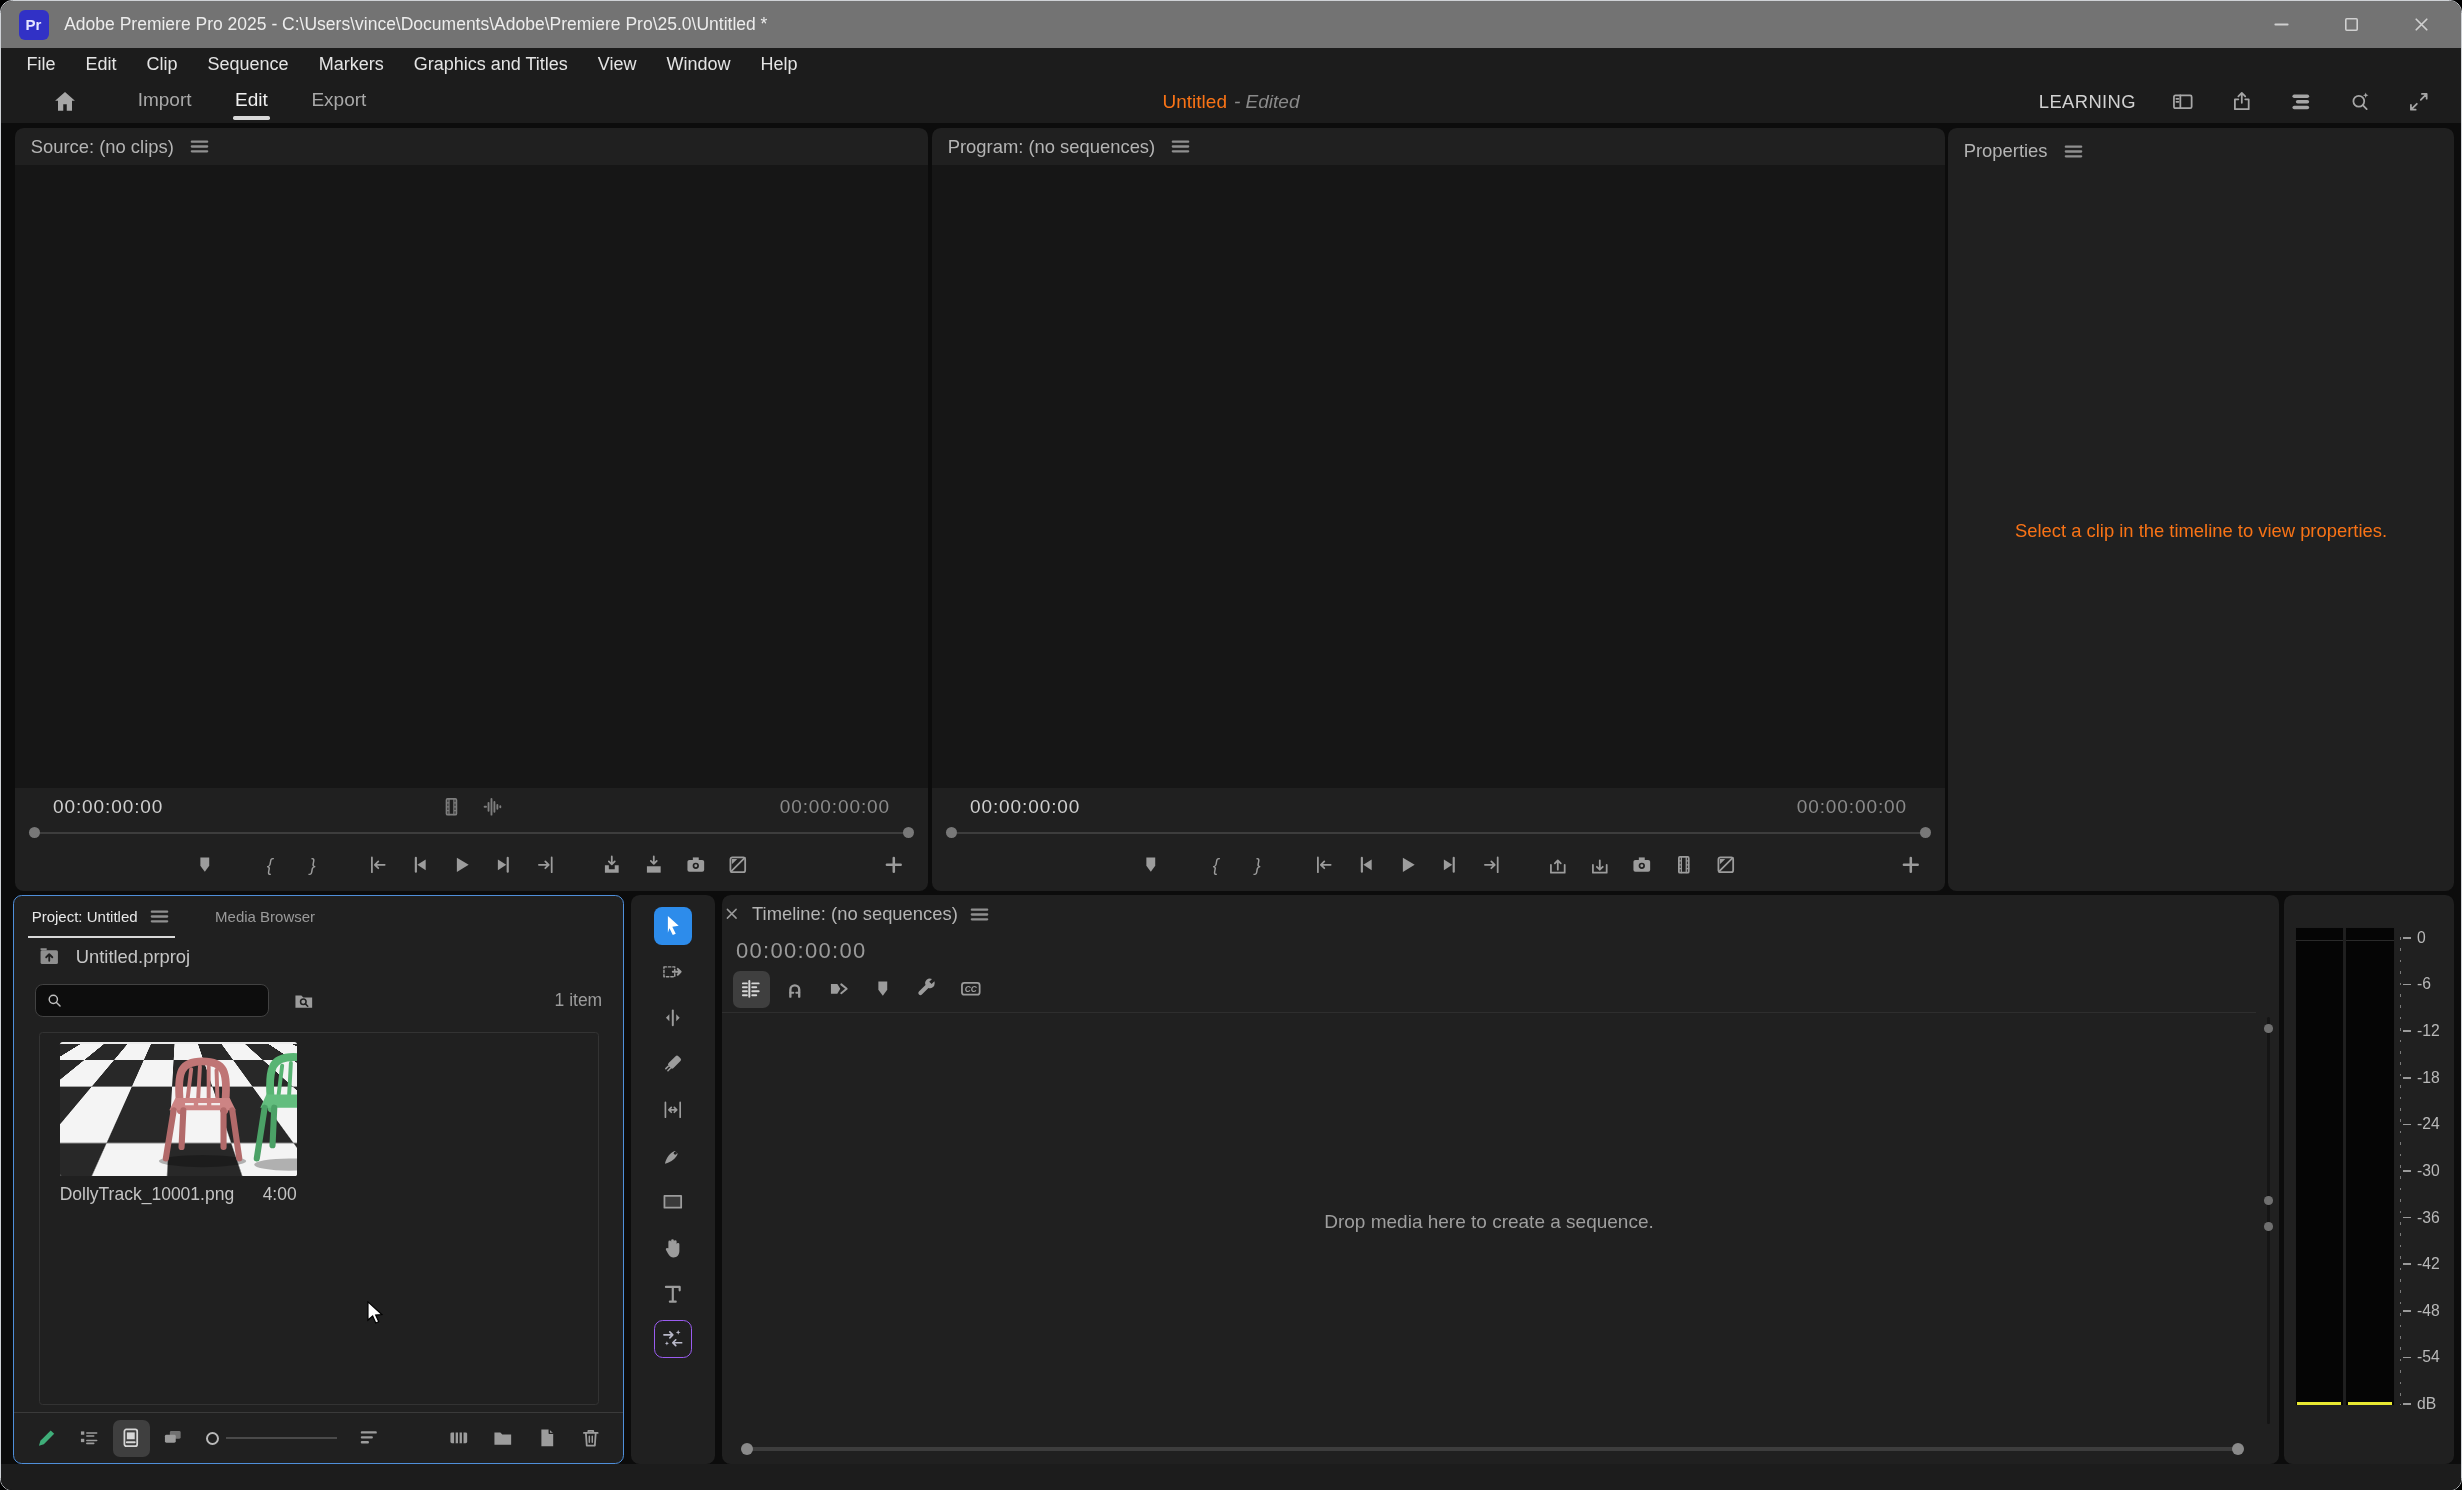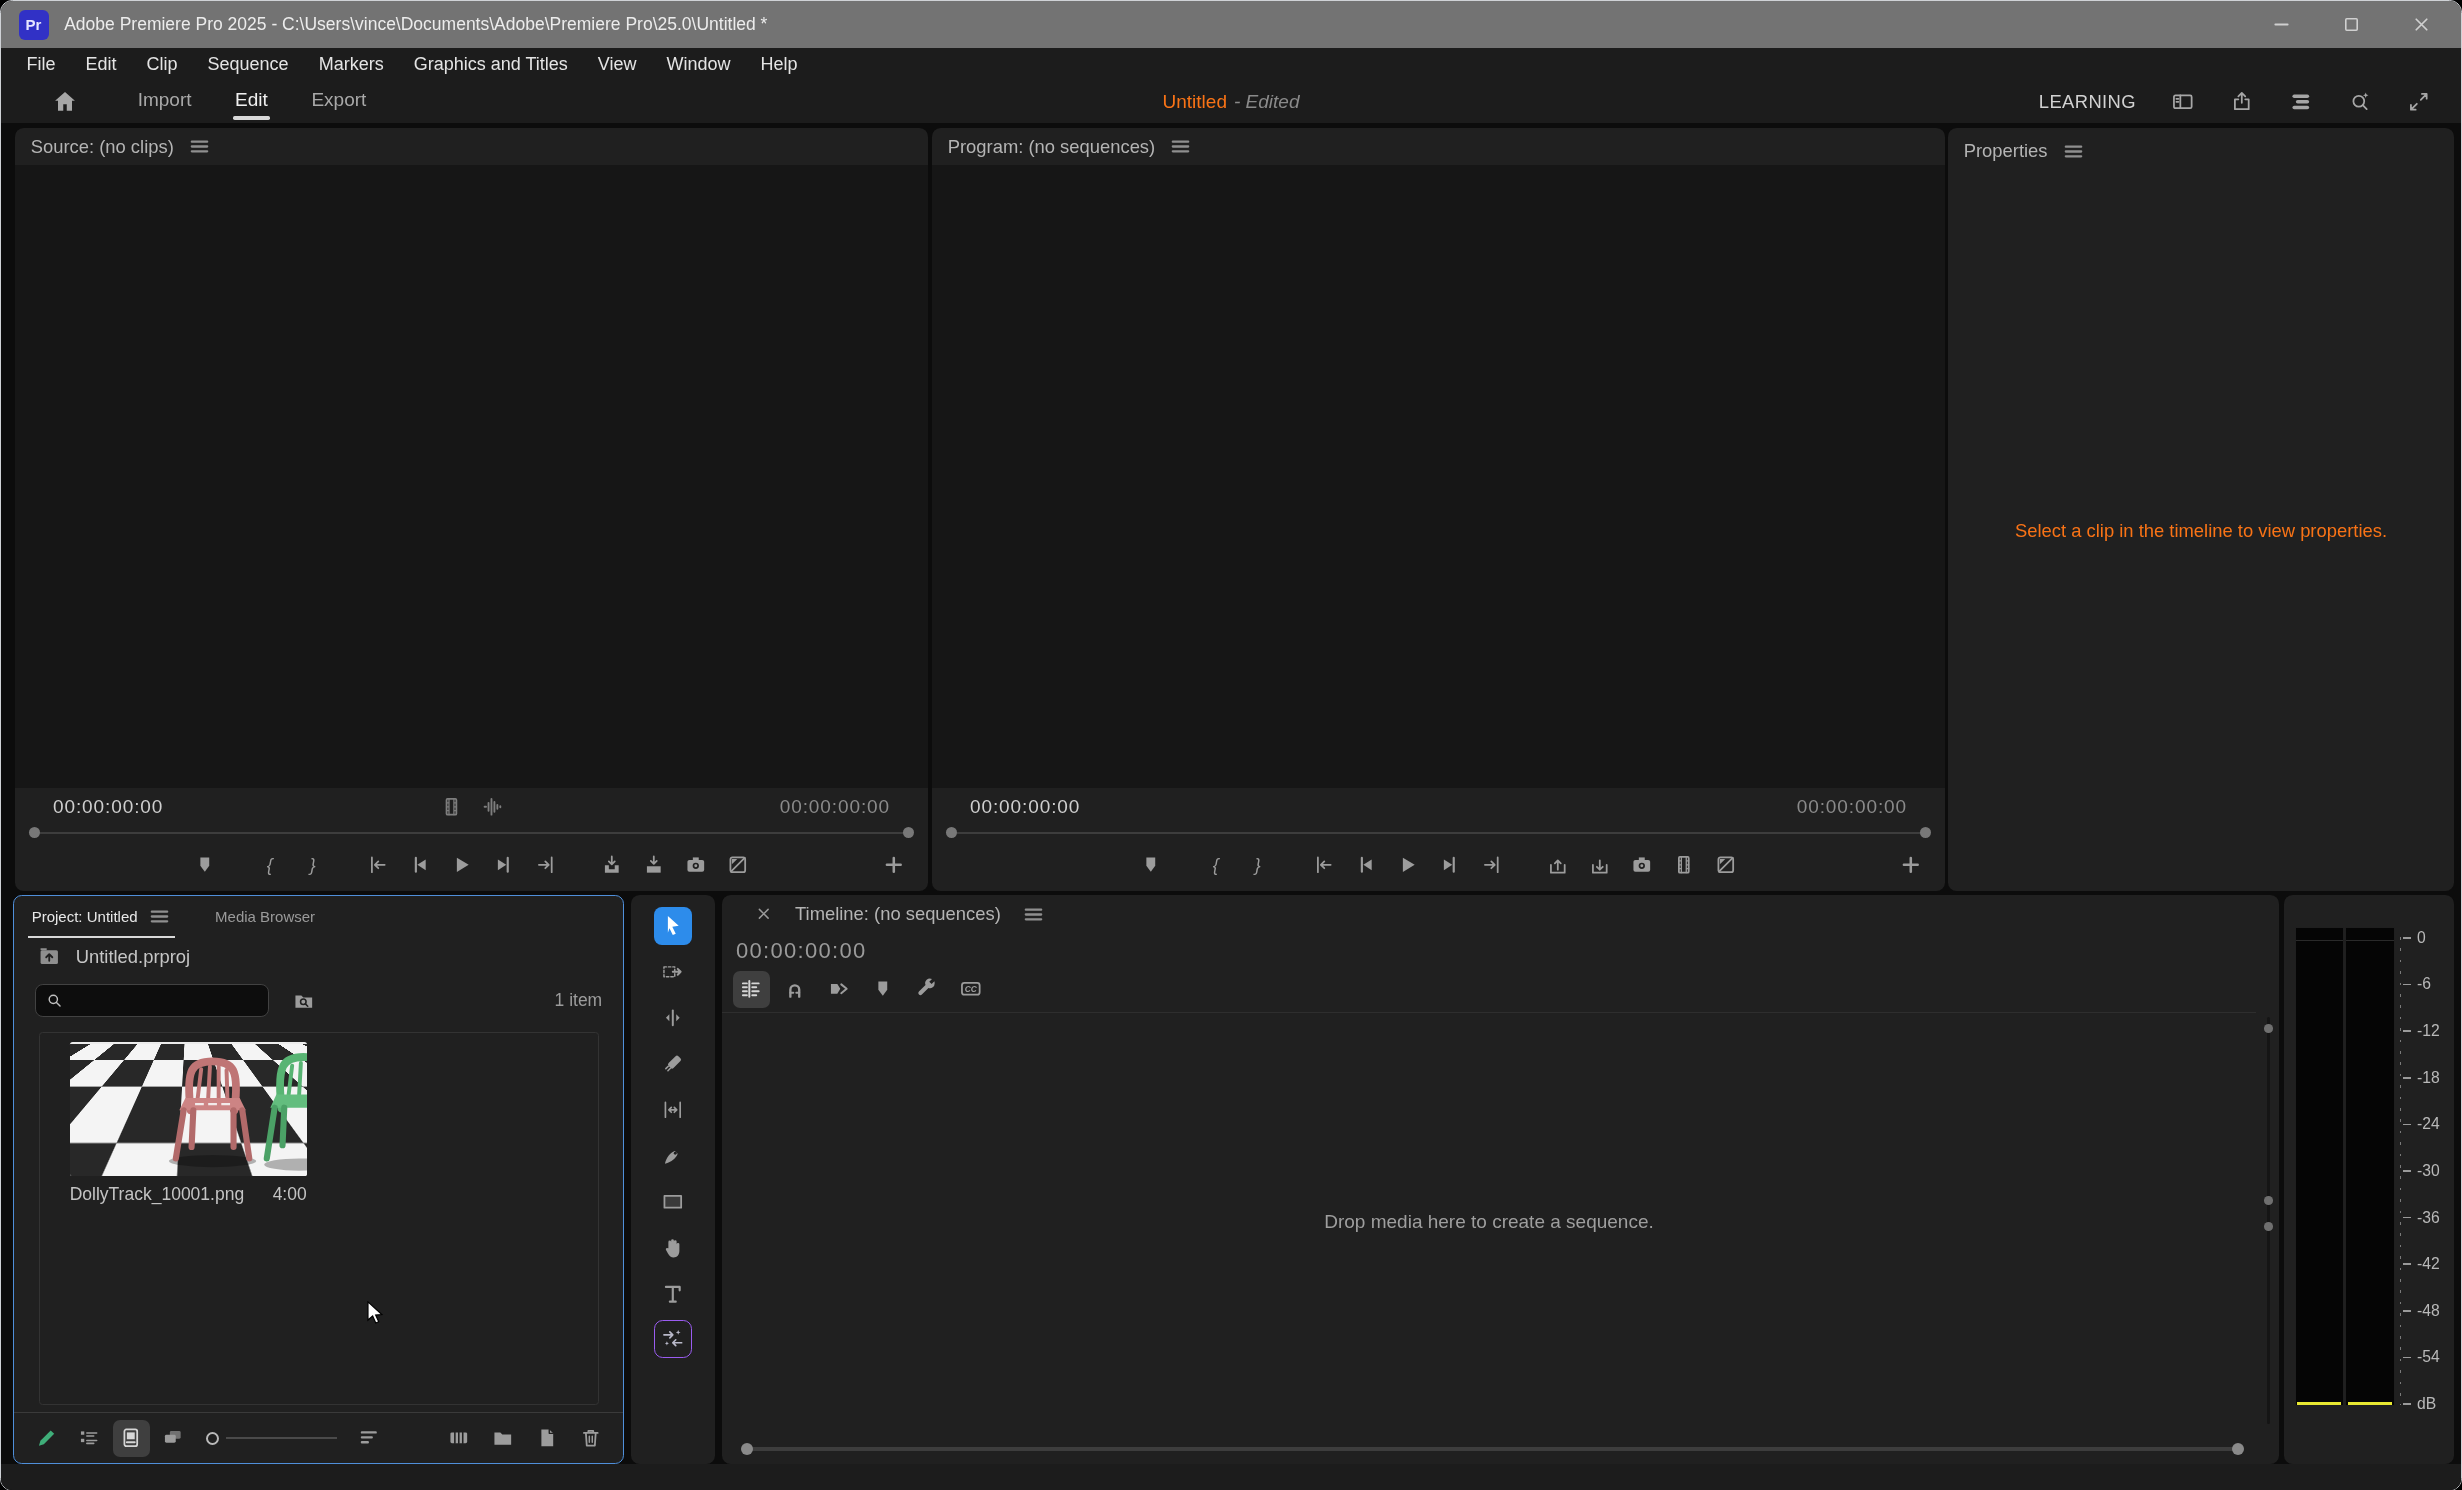--- a/index.html
+++ b/index.html
@@ -81,21 +81,21 @@
   .proj-tab + .proj-tab { margin-left:37px; }
   .proj-file-row { height:37px; display:flex; align-items:center; gap:14px; padding:0 23px; color:#c6c6c6; font-size:18.4px; }
   .proj-file-row i { width:24.5px; height:24.5px; color:#8f8f8f; display:block; }
   .proj-search-row { height:51px; display:flex; align-items:center; padding:0 21px; gap:15.7px; }
   .searchbox { width:234px; height:33px; background:#0d0d0d; border:0.9px solid #424242; border-radius:7.9px;
                display:flex; align-items:center; padding:0 8.7px; gap:7px; }
   .searchbox i { width:19px; height:19px; color:#c0c0c0; flex:none; display:block; }
   .searchbox input { flex:1; min-width:0; background:transparent; border:none; outline:none; color:#ddd; font-size:17.5px; }
   .count { margin-left:auto; color:#9c9c9c; font-size:17.5px; }
   .bin-area { position:absolute; left:24.5px; right:24.5px; top:136px; bottom:58px; border:0.9px solid #333; border-radius:3.5px; }
-  .clip-card { position:absolute; left:30px; top:8.7px; width:237px; }
+  .clip-card { position:absolute; left:20px; top:8.7px; width:237px; }
   .thumb { position:relative; width:237px; height:134px; background:#ececec; border-radius:2.6px; overflow:hidden; }
   .floor { position:absolute; left:-120%; top:2%; width:340%; height:420%;
            background:repeating-conic-gradient(#f4f4f4 0 25%, #282828 0 50%); background-size:47px 47px;
            transform-origin:50% 0; transform:perspective(96px) rotateX(58deg); }
   .thumb svg.chairs { position:absolute; inset:0; width:100%; height:100%; }
   .clip-meta { display:flex; margin-top:8.7px; font-size:17.5px; color:#c4c4c4; }
   .clip-dur { margin-left:auto; }
   .proj-footer { position:absolute; left:0; right:0; bottom:0; height:51px; border-top:0.9px solid #3a3a3a;
                  display:flex; align-items:center; padding:0 14px; gap:5.2px; }
   .zoomslider { display:flex; align-items:center; gap:7px; width:131px; margin:0 8.7px; }
@@ -104,21 +104,21 @@
   .foot-right { margin-left:auto; display:flex; gap:7px; }
 
   
   .toolcol { display:flex; flex-direction:column; align-items:center; padding-top:12.2px; gap:7.9px; }
   .tool { width:38px; height:38px; display:flex; align-items:center; justify-content:center; color:#9c9c9c; }
   .tool i { width:25px; height:25px; display:block; }
   .tool.active { background:#2d8ceb; border-radius:7.9px; color:#fff; }
   .tool.gen { border:1.7px solid #9a5cf0; border-radius:8.7px; color:#b9b9c9; }
 
   
-  .tl-header { height:38px; display:flex; align-items:center; gap:21px; padding:0 33px; color:#b4b4b4; font-size:18.4px; }
+  .tl-header { height:38px; display:flex; align-items:center; gap:10px; padding:0 1px; color:#b4b4b4; font-size:18.4px; }
   .tl-close { color:#9a9a9a; width:19px; height:19px; } .tl-close i { width:17.5px; height:17.5px; display:block; }
   .tl-tc { height:35px; display:flex; align-items:center; padding-left:14px; color:#9a9a9a; font-size:22px; letter-spacing:1.3px; }
   .tl-toolbar { height:42px; display:flex; align-items:center; gap:7px; padding-left:10.5px; }
   .tl-body { position:absolute; top:117px; left:0; right:23px; bottom:33px; border-top:0.9px solid #2e2e2e;
              display:flex; align-items:center; justify-content:center; }
   .tl-msg { color:#9e9e9e; font-size:19px; }
   .tl-vscroll { position:absolute; right:8.7px; top:122px; bottom:40px; width:3.5px; background:#151515; border-radius:1.7px; }
   .tl-vscroll .dot { position:absolute; left:-2.6px; width:8.7px; height:8.7px; border-radius:50%; background:#6f6f6f; }
   .tl-hscroll { position:absolute; left:19px; right:35px; bottom:7px; height:15.7px; }
   .tl-hscroll .rail { position:absolute; left:5.2px; right:5.2px; top:6.1px; height:3.5px; background:#3d3d3d; border-radius:1.7px; }

